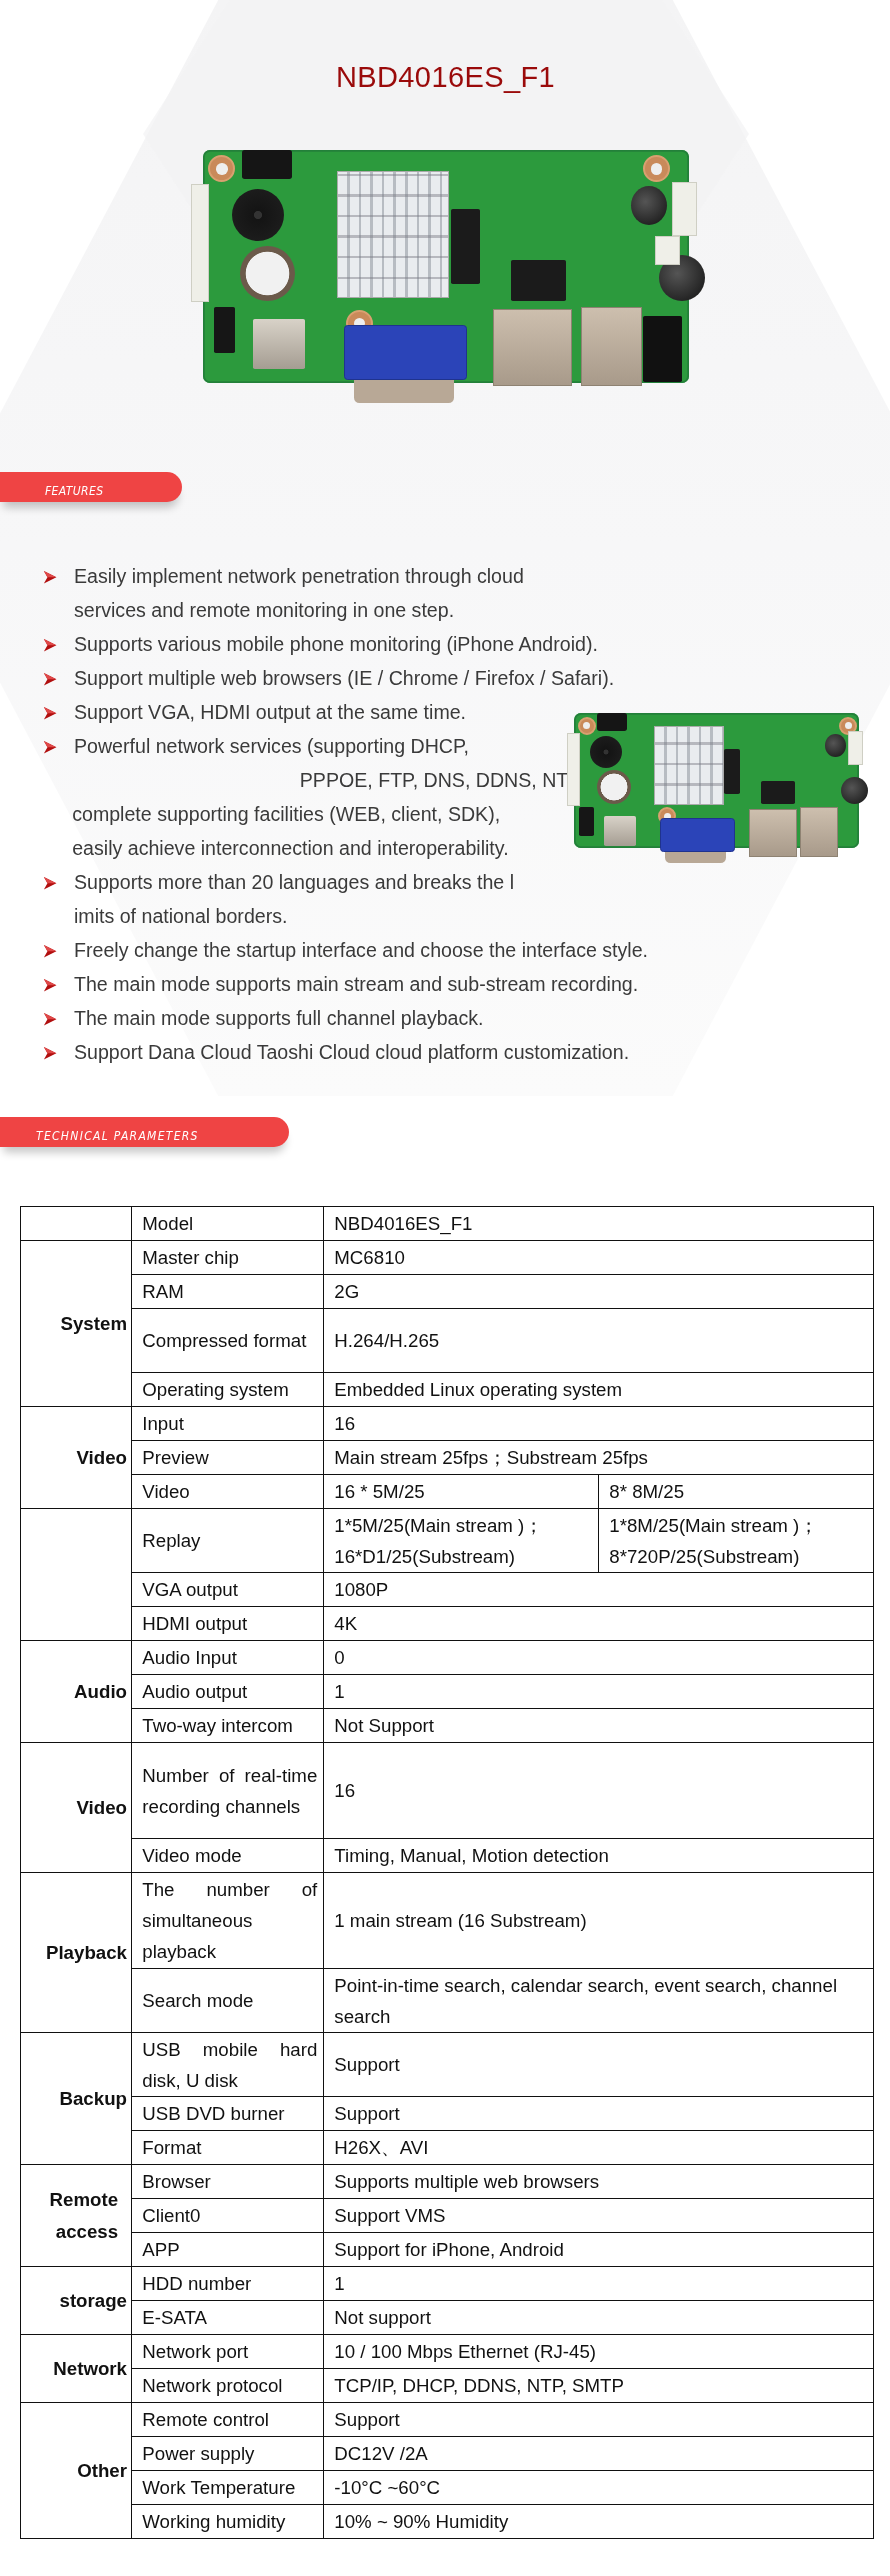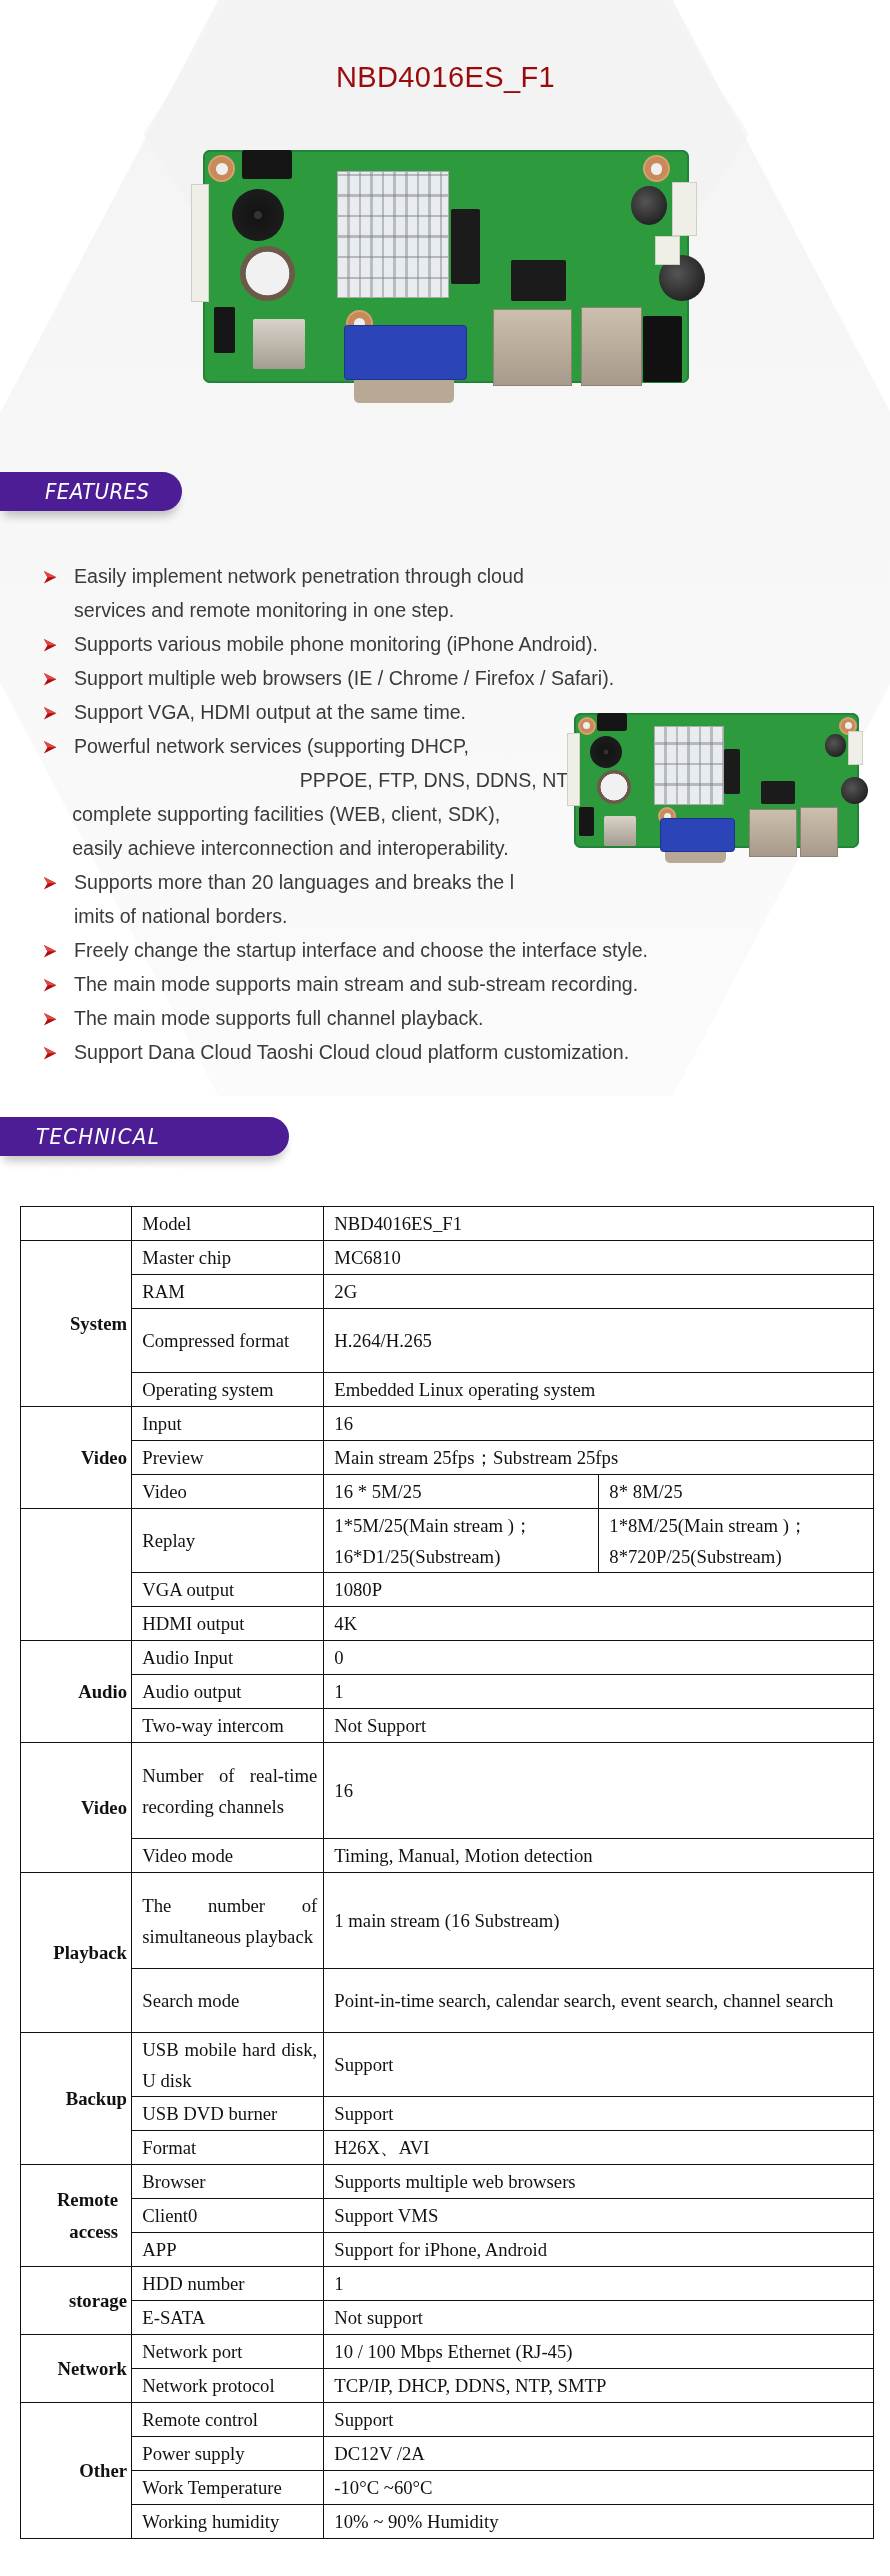--- a/index.html
+++ b/index.html
@@ -56,27 +56,27 @@
   .pcb .metal { position: absolute; background: linear-gradient(180deg,#cdbfae,#a89a8a); border: 0.9px solid #8e8272; }
   .pcb .cap { position: absolute; border-radius: 50%; background: radial-gradient(circle at 40% 40%, #555, #111); }
   .pcb .battery { position: absolute; border-radius: 50%; background: radial-gradient(circle, #f1f1f1 55%, #6b5a4a 57%); }
   .pcb .sata { position: absolute; background: #151515; border-radius: 2.7px; }
   .pcb .hdmi { position: absolute; background: linear-gradient(180deg,#d8d2c8,#a59d92); border-radius: 1.8px; }
   .pcb .jack { position: absolute; background: #161616; border-radius: 1.8px; }
   .pcb .buzzer { position: absolute; border-radius: 50%; background: radial-gradient(circle,#333 10%,#141414 12%,#1c1c1c 70%); }
 
   
   .ribbon {
-    position: absolute; left: 0; height: 39px;
-    background: #4c1d95;
+    position: absolute; left: 0; height: 30px;
+    background: #ef4444;
     border-radius: 0 19.6px 19.6px 0;
     box-shadow: 0 9px 9px -3.6px rgba(0,0,0,.22);
     color: #fff; font-style: italic;
     font-family: "DejaVu Sans Condensed", "DejaVu Sans", sans-serif;
-    font-size: 22px; line-height: 39px; letter-spacing: 0.4px;
+    font-size: 12px; line-height: 39px; letter-spacing: 0.4px;
     z-index: 2;
   }
   .ribbon span { display: block; padding-left: 45px; }
   .ribbon-features { top: 472px; width: 182px; }
   .ribbon-tech { top: 1117px; width: 281px; padding-left: 8px; }
   .ribbon-tech span { padding-left: 28px; letter-spacing: 1.3px; }
 
   
   .features {
     left: 43px; top: 559px; width: 713px;
@@ -87,21 +87,21 @@
   .feature .bullet {
     position: absolute; left: 0; top: 10.7px; width: 14.3px; height: 14.3px;
   }
   .feature .line { display: block; white-space: nowrap; }
   .feature .line.cont { padding-left: 0; }
 
   
   .spec-table {
     position: absolute; left: 19.6px; top: 1206px; width: 853px;
     border-collapse: collapse; table-layout: fixed;
-    font-family: Liberation Serif, serif;
+    font-family: Liberation Sans, sans-serif;
     font-size: 18.7px; color: #111; z-index: 1;
     border: 1.8px solid #000;
   }
   .spec-table td {
     border: 1.8px solid #111;
     padding: 0 5.3px 0 10.7px;
     line-height: 31px; vertical-align: middle;
   }
   .spec-table td.group {
     text-align: right; font-weight: bold; padding: 0 3.6px;

